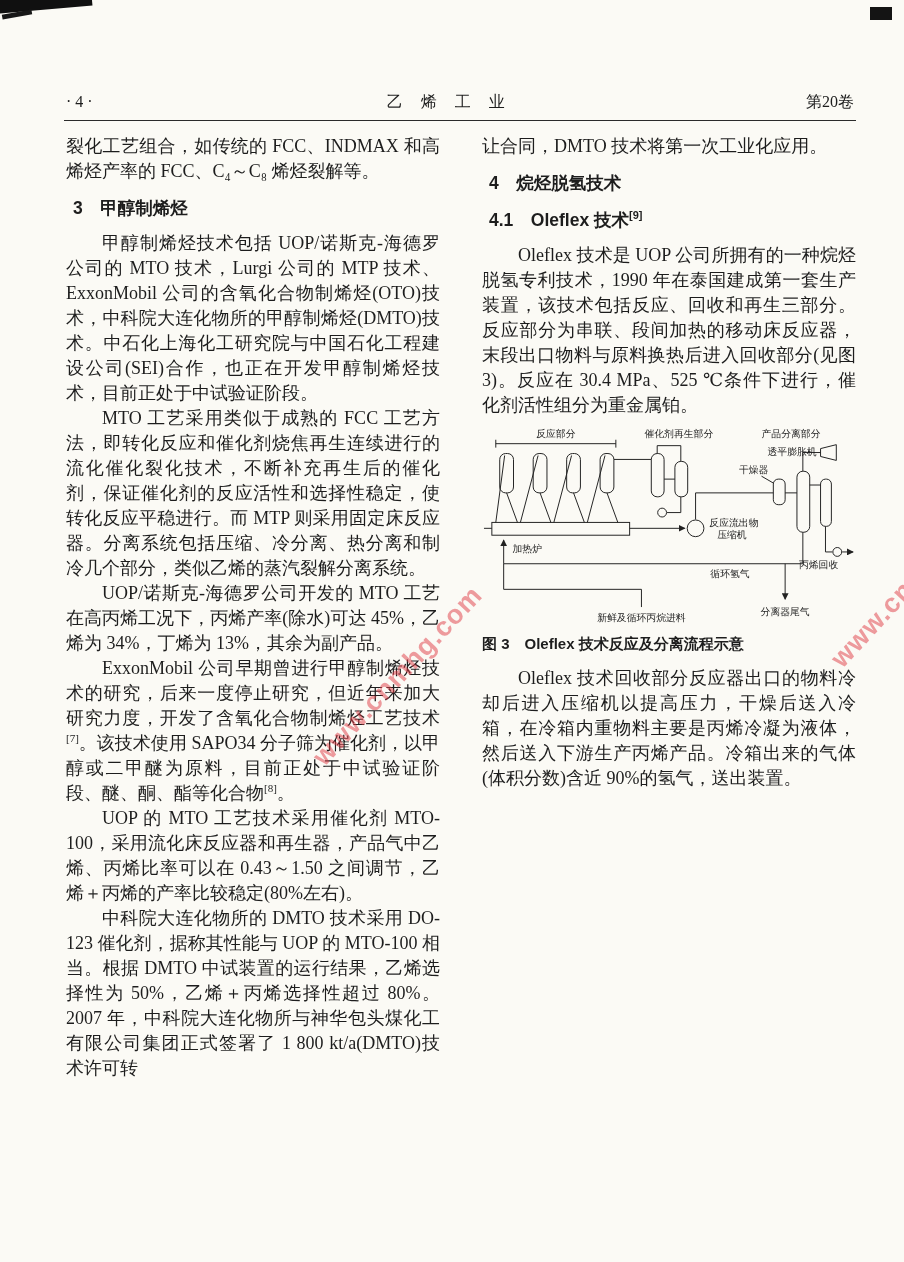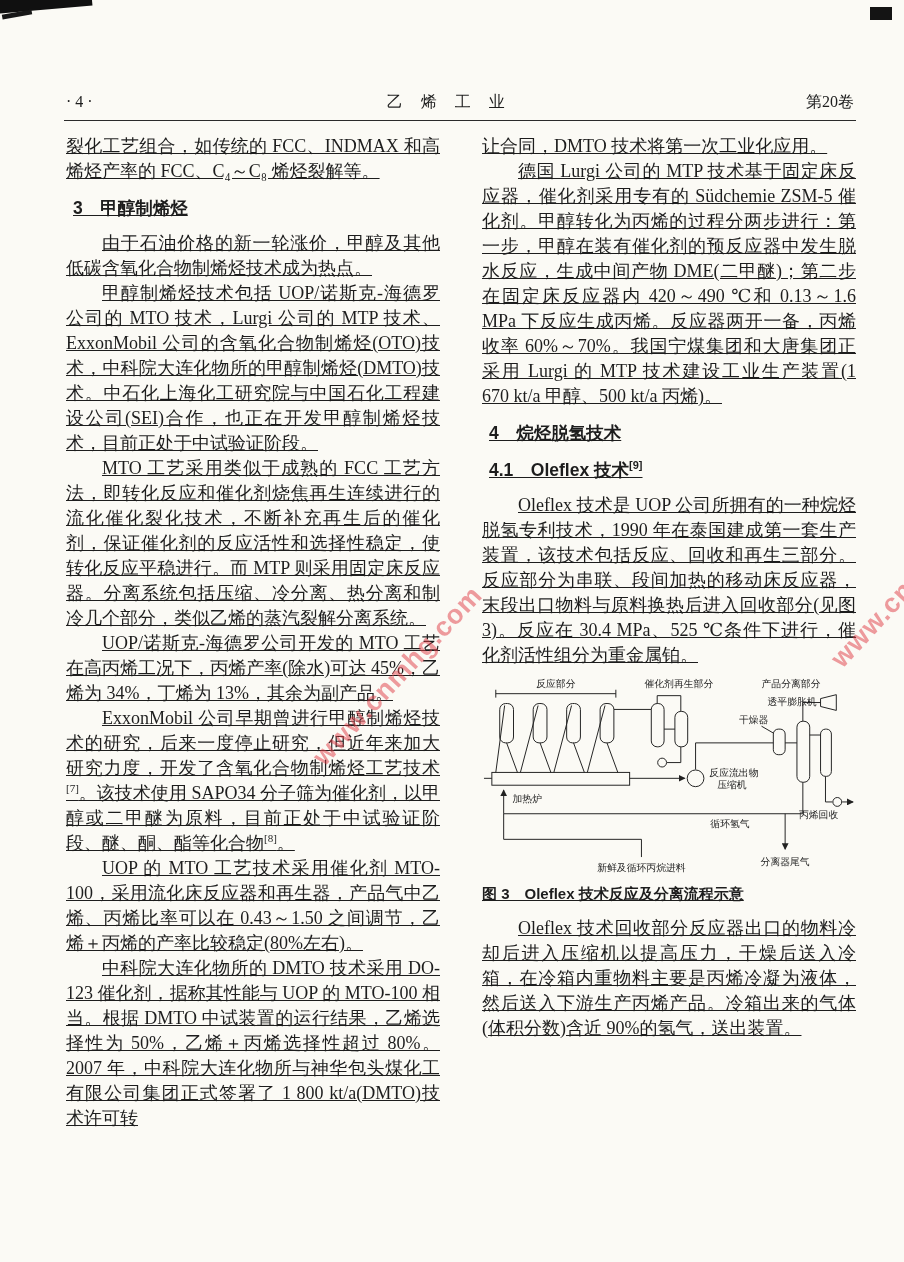--- a/index.html
+++ b/index.html
@@ -28,21 +28,21 @@
     display:flex; justify-content:space-between; align-items:baseline;
     font-size:16px;
   }
   .journal-title { letter-spacing:7px; }
   .header-rule {
     position:absolute; top:120px; left:64px; right:48px;
     border-top:1.6px solid #2b2b2b;
   }
   .columns {
     position:absolute; top:134px; left:66px; right:48px;
-    display:flex; gap:42px;text-decoration:underline;
+    display:flex; gap:42px;
   }
   .col {
     width:50%;
     font-size:18px; line-height:25px;
     text-align:justify;
   }
   .col p { text-indent:2em; }
   .col p.cont { text-indent:0; }
   .sec-heading {
     font-family:"Liberation Sans","DejaVu Sans",sans-serif;
@@ -84,32 +84,30 @@
   <span class="journal-title">乙 烯 工 业</span>
   <span>第20卷</span>
 </header>
 <div class="header-rule"></div>
 
 <div class="columns">
 
   <div class="col">
     <p class="cont">裂化工艺组合，如传统的 FCC、INDMAX 和高烯烃产率的 FCC、C₄～C₈ 烯烃裂解等。</p>
     <h2 class="sec-heading">3　甲醇制烯烃</h2>
-    <p>由于石油价格的新一轮涨价，甲醇及其他低碳含氧化合物制烯烃技术成为热点。</p>
     <p>甲醇制烯烃技术包括 UOP/诺斯克-海德罗公司的 MTO 技术，Lurgi 公司的 MTP 技术、ExxonMobil 公司的含氧化合物制烯烃(OTO)技术，中科院大连化物所的甲醇制烯烃(DMTO)技术。中石化上海化工研究院与中国石化工程建设公司(SEI)合作，也正在开发甲醇制烯烃技术，目前正处于中试验证阶段。</p>
     <p>MTO 工艺采用类似于成熟的 FCC 工艺方法，即转化反应和催化剂烧焦再生连续进行的流化催化裂化技术，不断补充再生后的催化剂，保证催化剂的反应活性和选择性稳定，使转化反应平稳进行。而 MTP 则采用固定床反应器。分离系统包括压缩、冷分离、热分离和制冷几个部分，类似乙烯的蒸汽裂解分离系统。</p>
     <p>UOP/诺斯克-海德罗公司开发的 MTO 工艺在高丙烯工况下，丙烯产率(除水)可达 45%，乙烯为 34%，丁烯为 13%，其余为副产品。</p>
     <p><span>ExxonMobil 公司早期曾进行甲醇制烯烃技术的研究，后来一度停止研究，但近年来加大研究力度，开发了含氧化合物制烯烃工艺技术</span><sup class="ref">[7]</sup><span>。该技术使用 SAPO34 分子筛为催化剂，以甲醇或二甲醚为原料，目前正处于中试验证阶段、醚、酮、酯等化合物</span><sup class="ref">[8]</sup><span>。</span></p>
     <p>UOP 的 MTO 工艺技术采用催化剂 MTO-100，采用流化床反应器和再生器，产品气中乙烯、丙烯比率可以在 0.43～1.50 之间调节，乙烯＋丙烯的产率比较稳定(80%左右)。</p>
     <p>中科院大连化物所的 DMTO 技术采用 DO-123 催化剂，据称其性能与 UOP 的 MTO-100 相当。根据 DMTO 中试装置的运行结果，乙烯选择性为 50%，乙烯＋丙烯选择性超过 80%。2007 年，中科院大连化物所与神华包头煤化工有限公司集团正式签署了 1 800 kt/a(DMTO)技术许可转</p>
   </div>
 
   <div class="col">
     <p class="cont">让合同，DMTO 技术将第一次工业化应用。</p>
-    <p>德国 Lurgi 公司的 MTP 技术基于固定床反应器，催化剂采用专有的 Südchemie ZSM-5 催化剂。甲醇转化为丙烯的过程分两步进行：第一步，甲醇在装有催化剂的预反应器中发生脱水反应，生成中间产物 DME(二甲醚)；第二步在固定床反应器内 420～490 ℃和 0.13～1.6 MPa 下反应生成丙烯。反应器两开一备，丙烯收率 60%～70%。我国宁煤集团和大唐集团正采用 Lurgi 的 MTP 技术建设工业生产装置(1 670 kt/a 甲醇、500 kt/a 丙烯)。</p>
     <h2 class="sec-heading">4　烷烃脱氢技术</h2>
     <h2 class="sec-heading"><span>4.1　Oleflex 技术</span><sup class="ref">[9]</sup></h2>
     <p>Oleflex 技术是 UOP 公司所拥有的一种烷烃脱氢专利技术，1990 年在泰国建成第一套生产装置，该技术包括反应、回收和再生三部分。反应部分为串联、段间加热的移动床反应器，末段出口物料与原料换热后进入回收部分(见图 3)。反应在 30.4 MPa、525 ℃条件下进行，催化剂活性组分为重金属铂。</p>
 
     <figure class="fig">
       <svg viewBox="0 0 380 206" xmlns="http://www.w3.org/2000/svg">
         <defs>
           <marker id="arr" viewBox="0 0 8 8" refX="7" refY="4" markerWidth="7" markerHeight="7" orient="auto-start-reverse">
             <path d="M0,0 L8,4 L0,8 z" fill="#222"></path>
           </marker>

